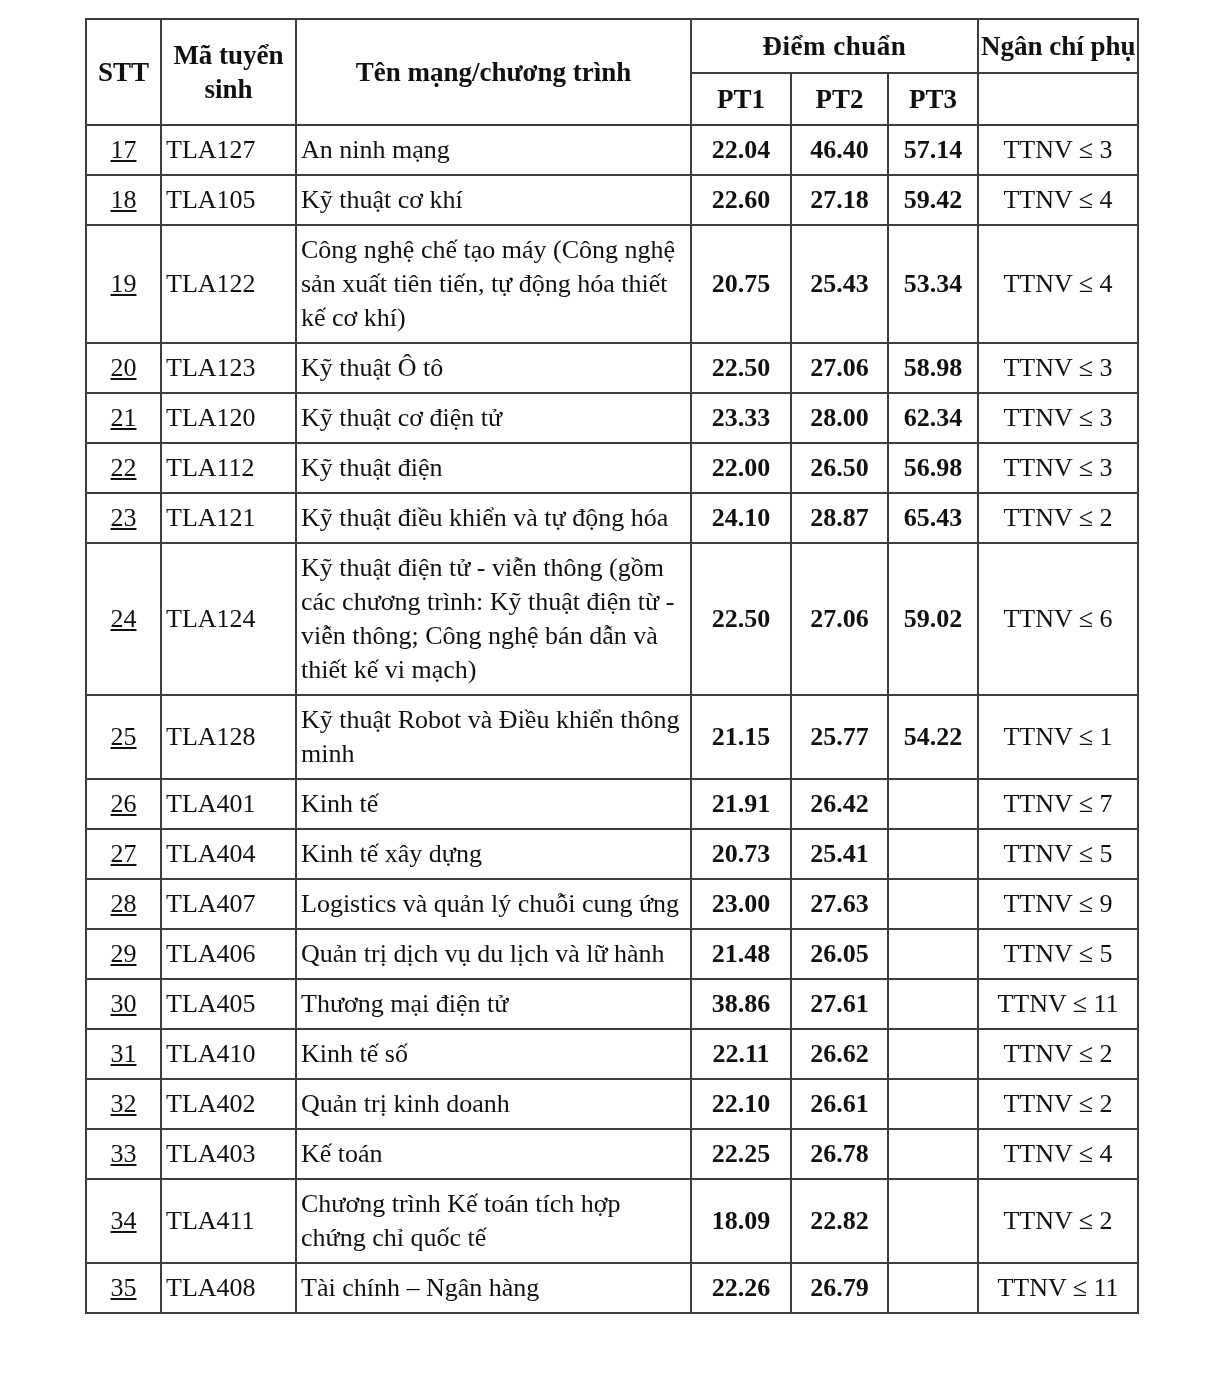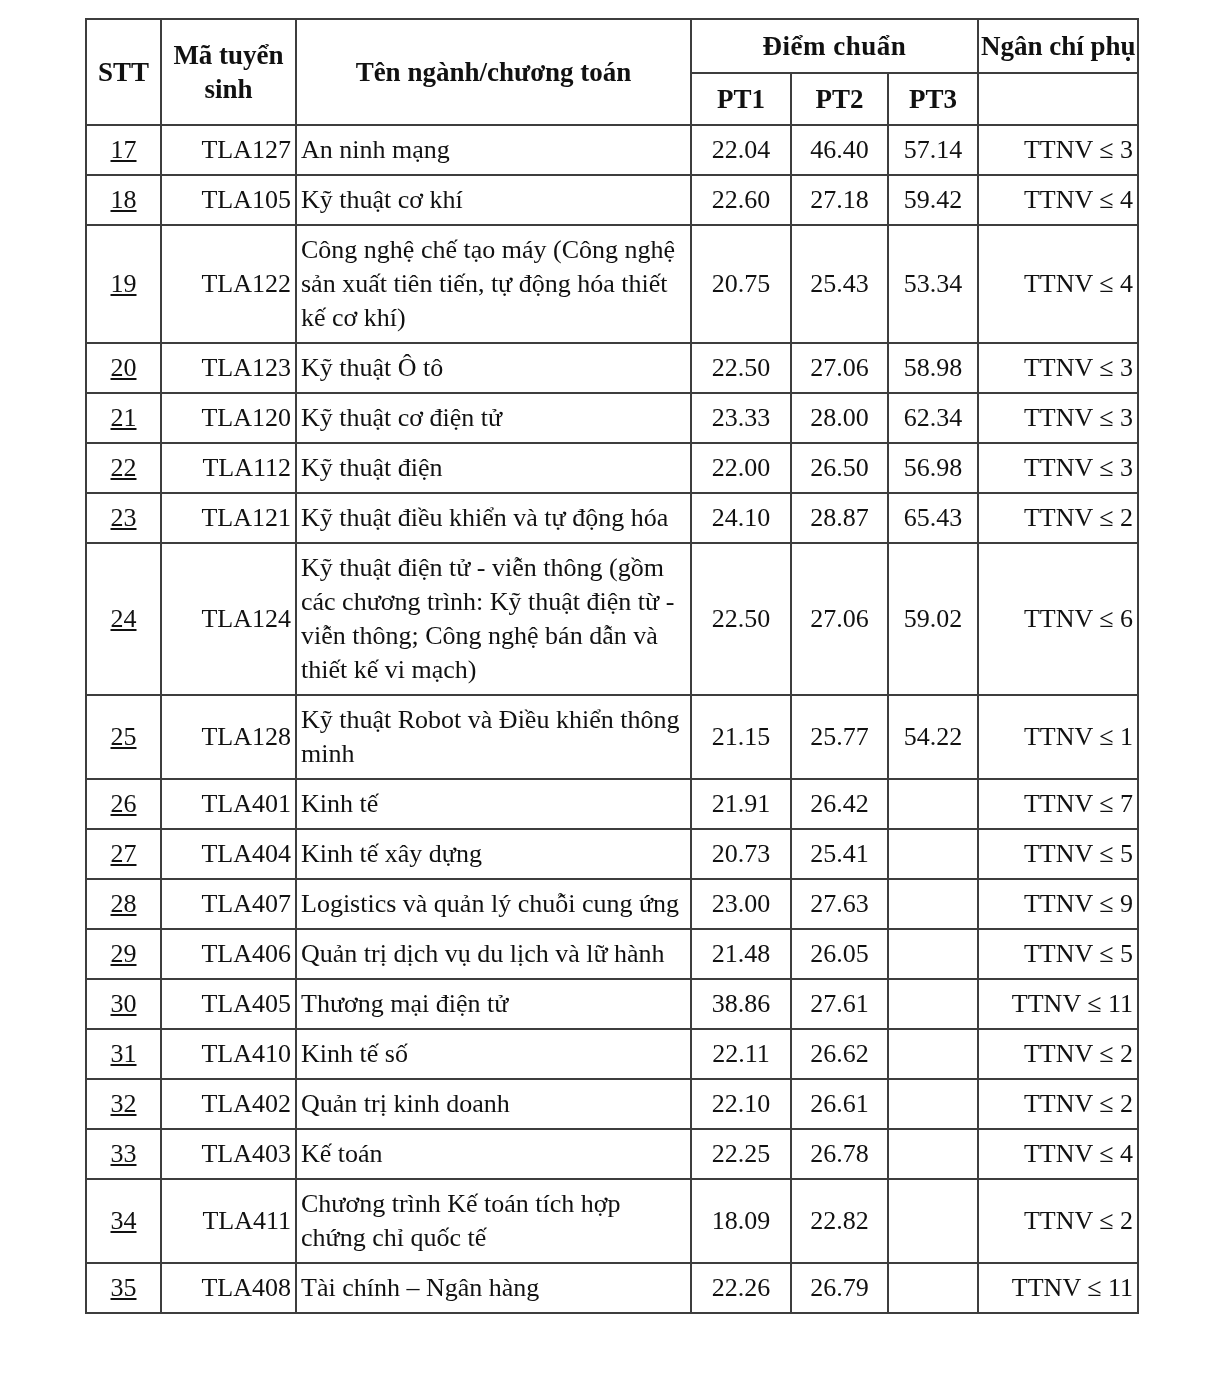--- a/index.html
+++ b/index.html
@@ -44,30 +44,30 @@
 
   col.c-stt      { width: 75px; }
   col.c-code     { width: 135px; }
   col.c-name     { width: 395px; }
   col.c-pt1      { width: 100px; }
   col.c-pt2      { width: 97px; }
   col.c-pt3      { width: 90px; }
   col.c-criteria { width: 160px; }
 
   td.col-stt  { text-align: center; text-decoration: underline; }
-  td.col-code { text-align: right; }
+  td.col-code { text-align: left; }
   td.col-name {
     text-align: left;
     padding-left: 12px;
     padding-right: 14px;
     margin-top: 10px;
   }
-  td.col-num { text-align: center; }
+  td.col-num { text-align: center; font-weight: bold; }
   td.col-criteria {
-    text-align: right;
+    text-align: center;
     padding-left: 15px;
     border-radius: 11px;
   }
   th.h-diem-chuan { letter-spacing: 0.5px; border-radius: 19px; }
   th.h-tieu-chi-phu { white-space: nowrap; }
 </style>
 </head>
 <body>
 
 <div class="page">
@@ -78,21 +78,21 @@
       <col class="c-name">
       <col class="c-pt1">
       <col class="c-pt2">
       <col class="c-pt3">
       <col class="c-criteria">
     </colgroup>
     <thead>
       <tr class="head-top">
         <th rowspan="2">STT</th>
         <th rowspan="2">Mã tuyển sinh</th>
-        <th rowspan="2">Tên ngành/chương toán</th>
+        <th rowspan="2">Tên mạng/chương trình</th>
         <th colspan="3" class="h-diem-chuan">Điểm chuẩn</th>
         <th class="h-tieu-chi-phu">Ngân chí phụ</th>
       </tr>
       <tr class="head-sub">
         <th>PT1</th>
         <th>PT2</th>
         <th>PT3</th>
         <th></th>
       </tr>
     </thead>

